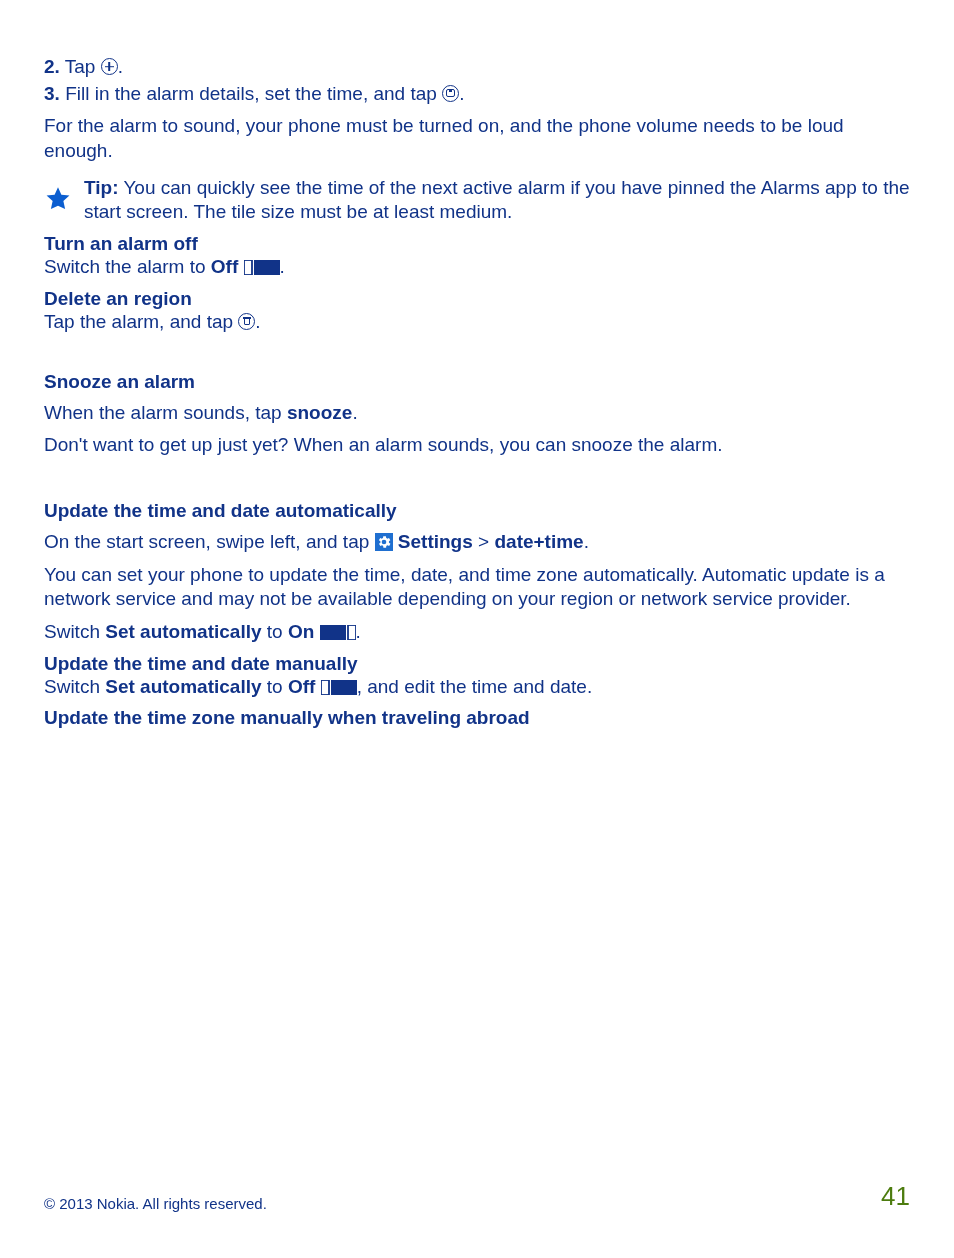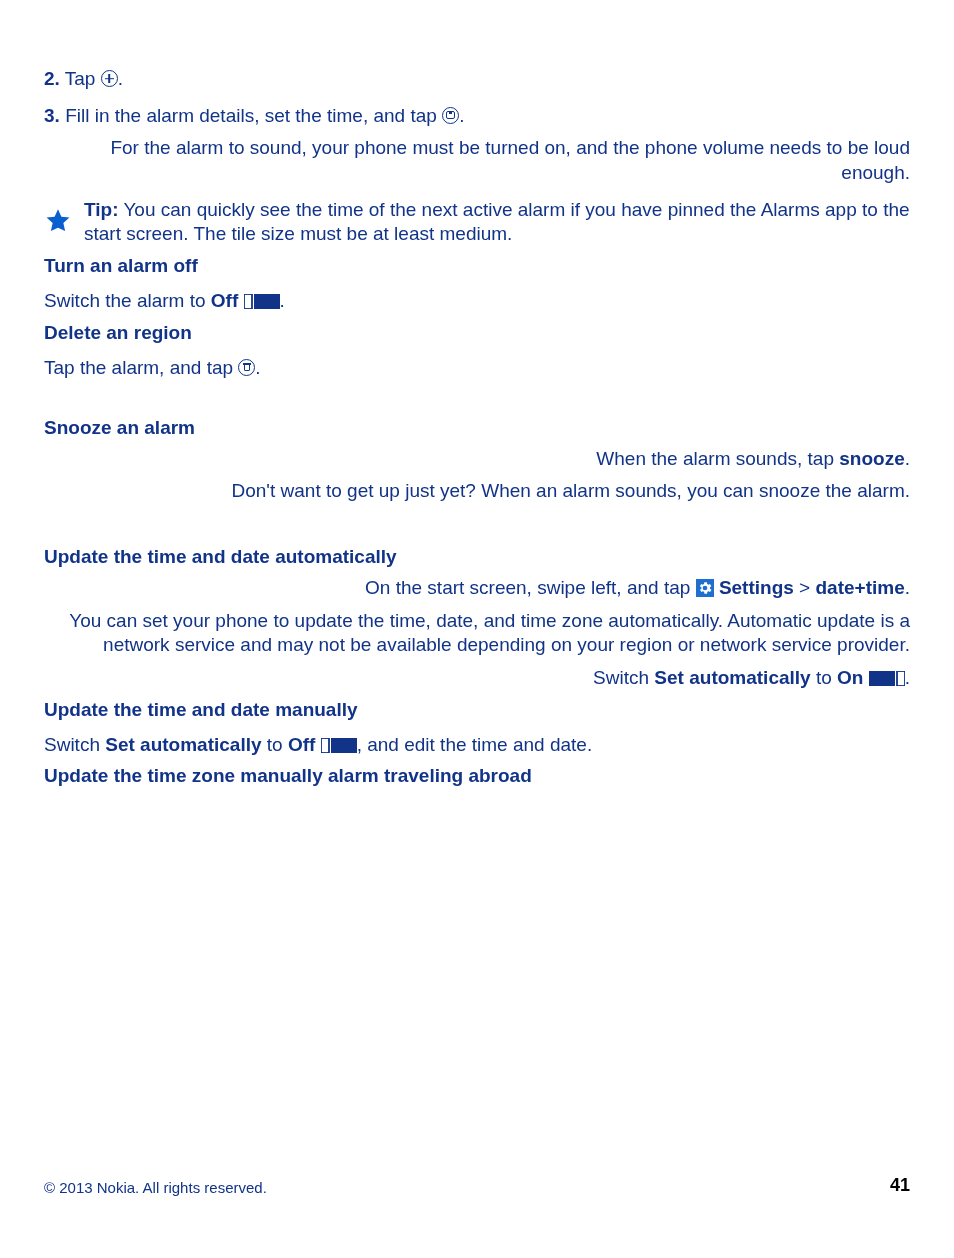--- a/index.html
+++ b/index.html
@@ -15,27 +15,26 @@
     color: #113388;
     box-sizing: border-box;
   }
   .page {
     box-sizing: border-box;
     padding: 55px 44px 0 44px;
   }
   .line {
     font-size: 19px;
     line-height: 1.3;
-    margin: 12px 0 2px 0;
+    margin: 0 0 2px 0;
   }
   .para {
     font-size: 19px;
     line-height: 1.3;
     margin: 8px 0 8px 0;
-    text-align: right;
   }
   .spacer-lg { height: 26px; }
   b, .bold { font-weight: 700; }
   .heading {
     font-weight: 700;
     font-size: 19px;
     margin: 8px 0 0 0;
   }
   .tipblock {
     display: flex;
@@ -126,33 +125,33 @@
   }
   .settings-tile svg {
     position: absolute;
     left: 1px; top: 1px;
     width: 16px; height: 16px;
   }
   .footer {
     position: absolute;
     left: 44px;
     right: 44px;
-    bottom: 62px;
+    bottom: 46px;
     display: flex;
     justify-content: space-between;
     align-items: flex-end;
   }
   .copyright {
     font-size: 15px;
     color: #113388;
   }
   .pagenum {
-    font-size: 18px;
-    font-weight: 700;
-    color: #000000;
+    font-size: 26px;
+    font-weight: 400;
+    color: #4d7c0f;
   }
 </style>
 </head>
 <body>
 
 <div class="page">
 
   <p class="line">
     <b>2.</b>
     <span>Tap</span>
@@ -228,20 +227,20 @@
   <p class="line">
     <span>Switch </span><b>Set automatically</b><span> to </span><b>Off</b>
     <span class="toggle">
       <svg width="36" height="15" viewBox="0 0 36 15">
         <rect x="0" y="0" width="8" height="15" fill="none" stroke="#113388" stroke-width="1.8"></rect>
         <rect x="10" y="0" width="26" height="15" fill="#113388"></rect>
       </svg>
     </span><span>, and edit the time and date.</span>
   </p>
 
-  <p class="heading">Update the time zone manually alarm traveling abroad</p>
+  <p class="heading">Update the time zone manually when traveling abroad</p>
 
 </div>
 
 <div class="footer">
   <span class="copyright">© 2013 Nokia. All rights reserved.</span>
   <span class="pagenum">41</span>
 </div>
 
 </body></html>

